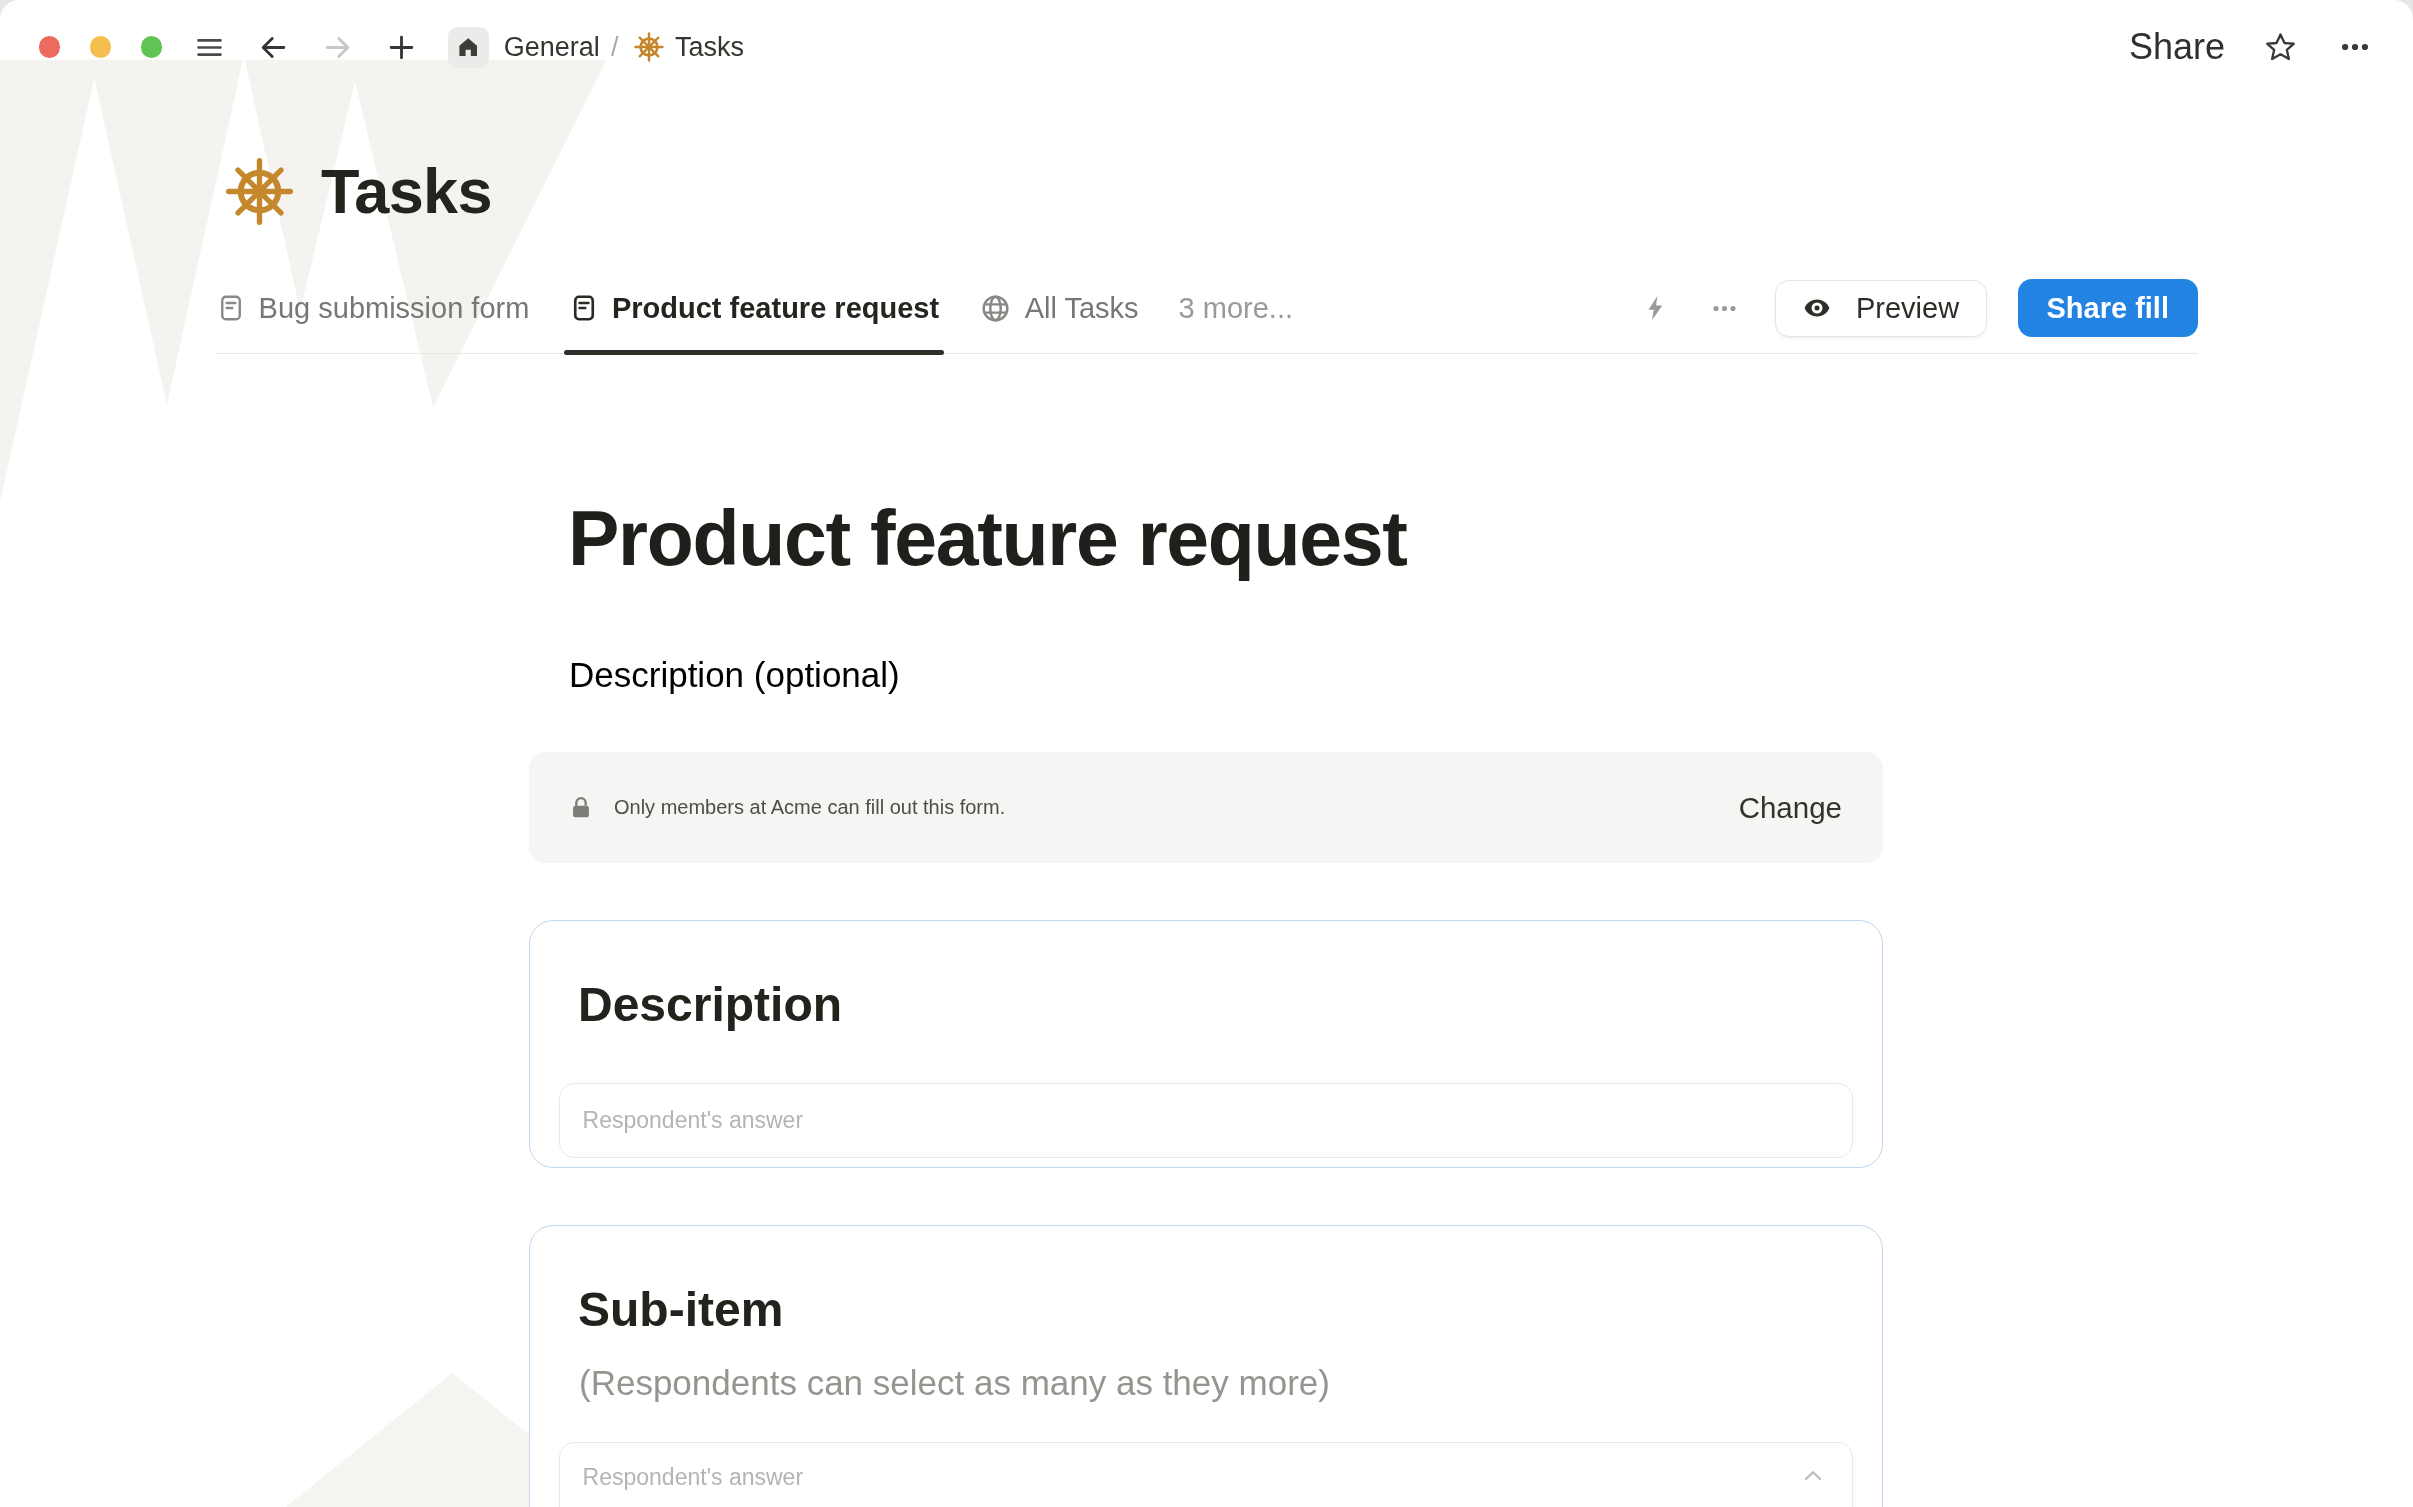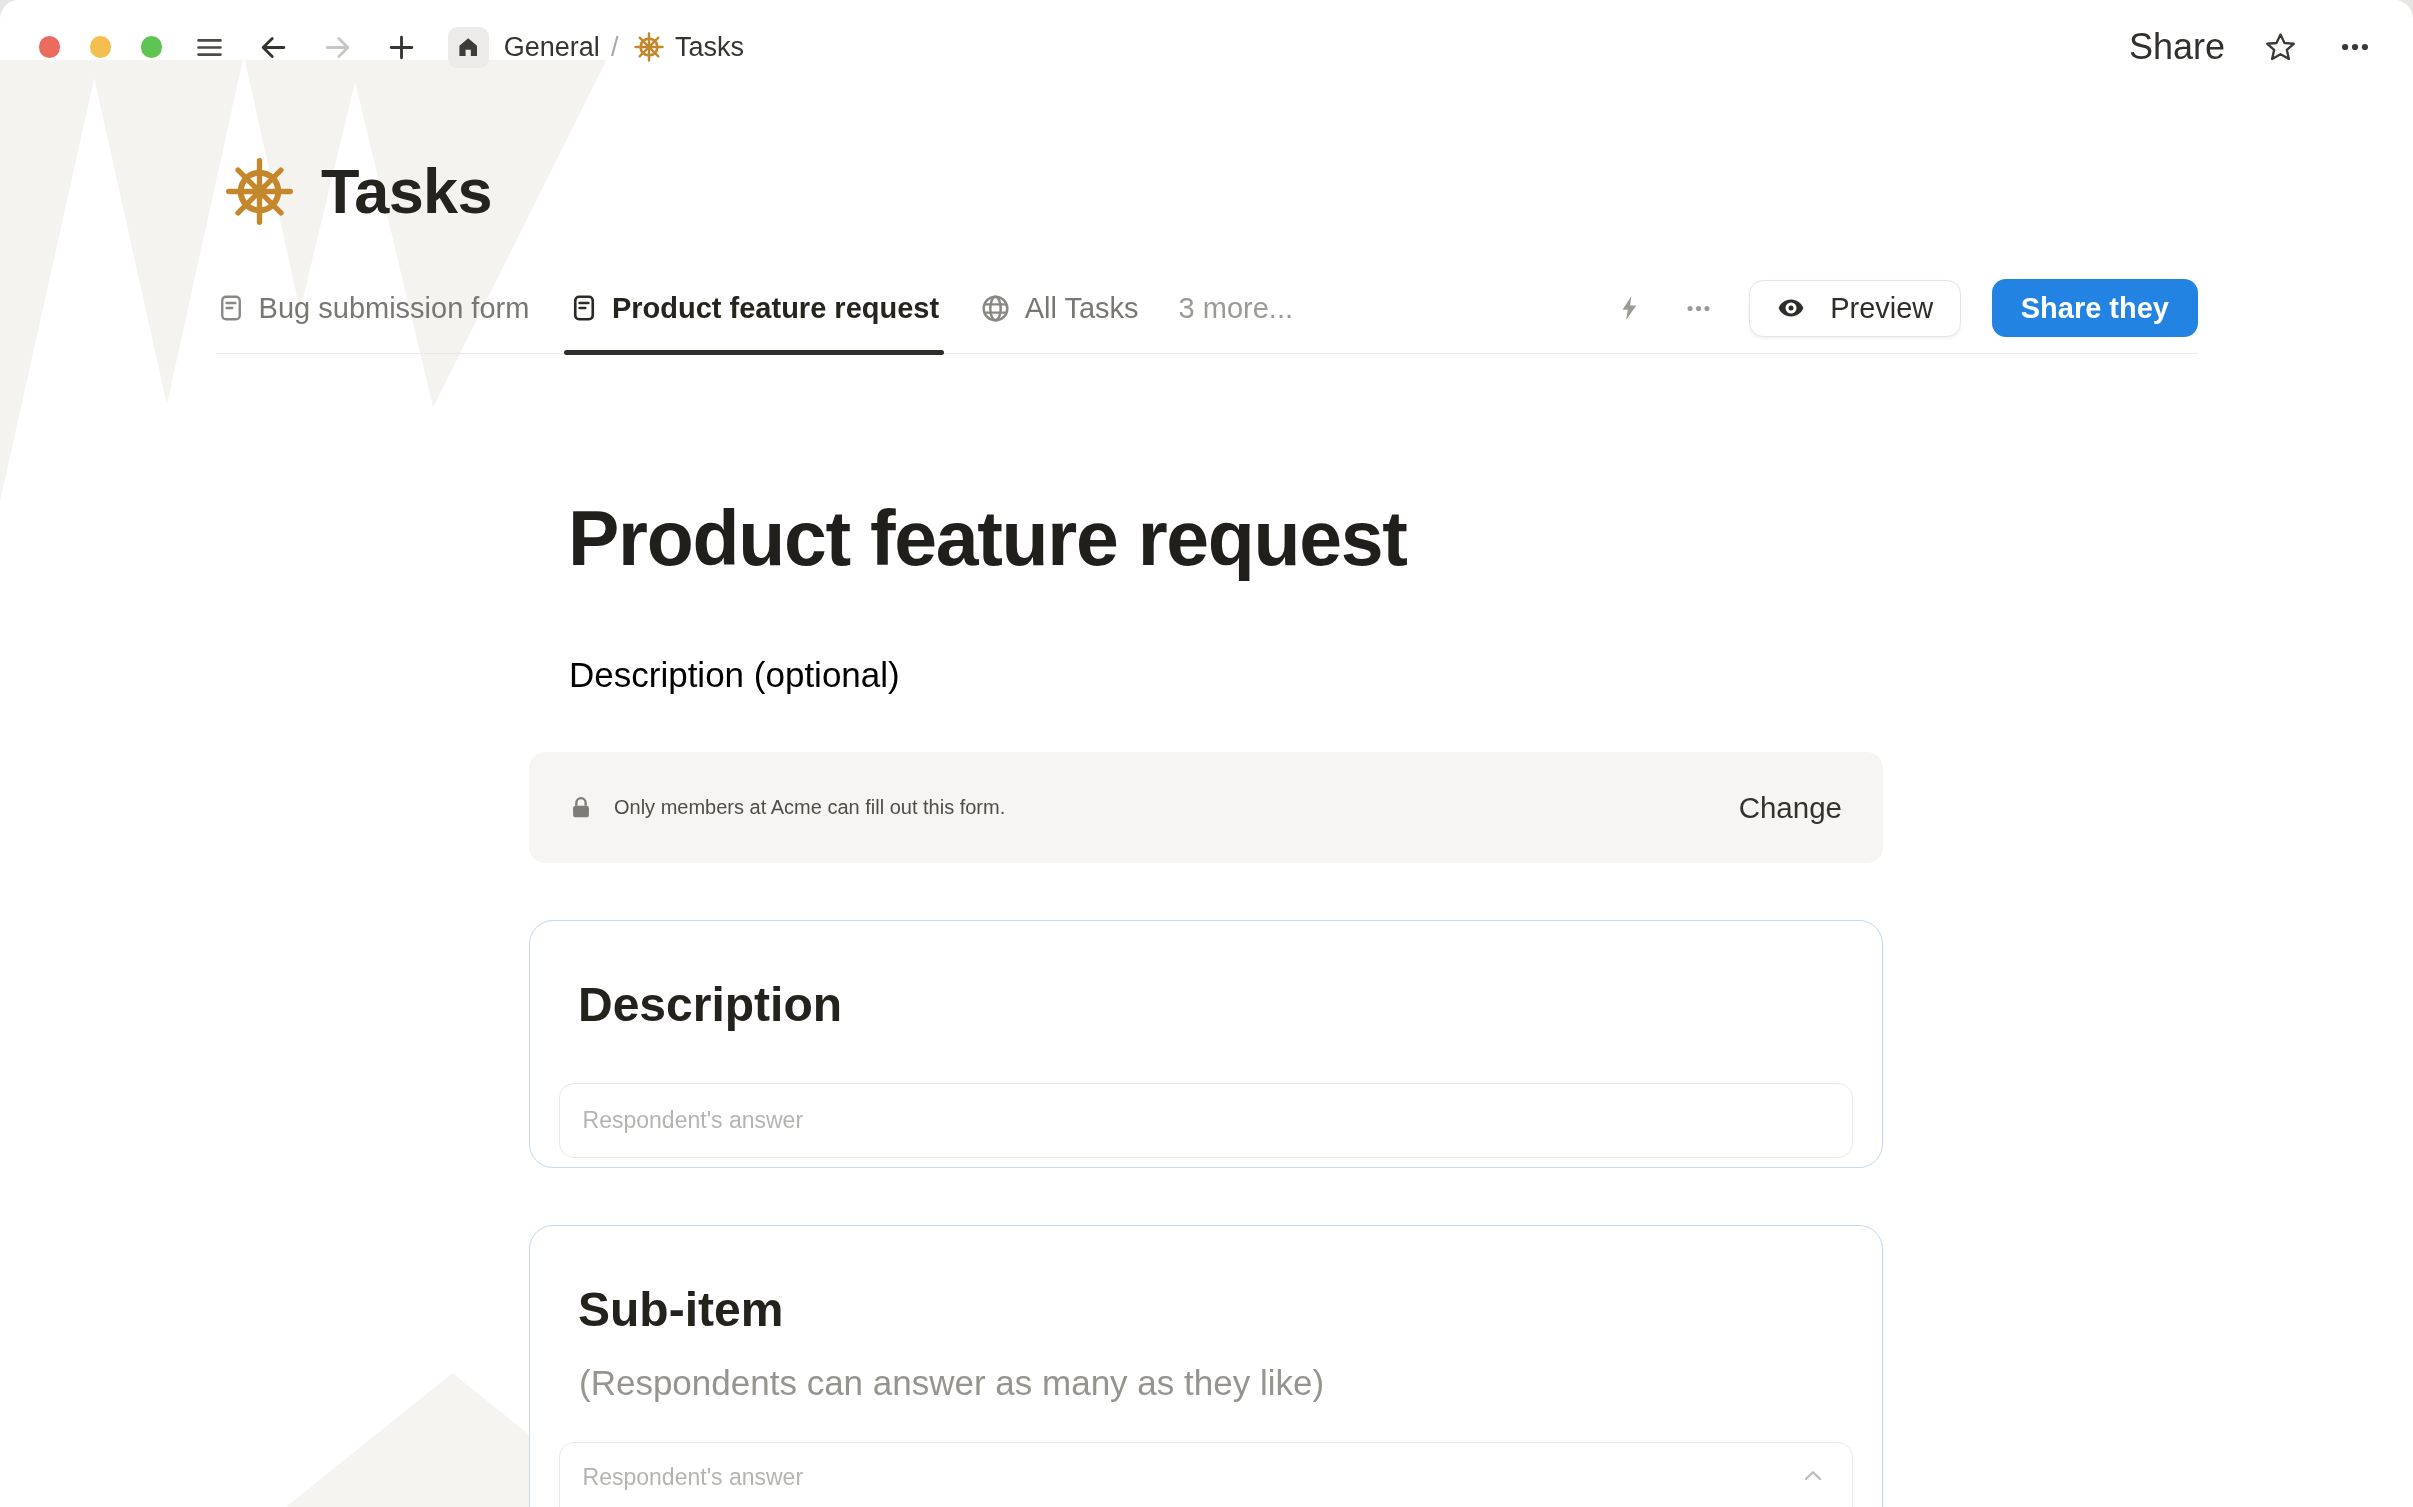--- a/index.html
+++ b/index.html
@@ -233,21 +233,21 @@
           <span>
             <svg width="30" height="30" viewBox="0 0 24 24">
               <path d="M12 5.2C7.2 5.2 3.6 8.1 2.1 12c1.5 3.9 5.1 6.8 9.9 6.8s8.4-2.9 9.9-6.8c-1.5-3.9-5.1-6.8-9.9-6.8Z" fill="#2F2D28"></path>
               <circle cx="12" cy="12" r="4.4" fill="#FFFFFF"></circle>
               <circle cx="12" cy="12" r="2" fill="#2F2D28"></circle>
             </svg>
           </span>
           <span>Preview</span>
         </button>
         <button class="btn-share" style="font-family:inherit;border:none">
-          <span>Share they</span>
+          <span>Share fill</span>
         </button>
       </div>
     </div>
   </div>
 
   <div class="form-col">
     <div class="form-title">Product feature request</div>
     <div class="form-desc">Description (optional)</div>
 
     <div class="notice">
@@ -263,21 +263,21 @@
 
     <div class="qcard qcard1">
       <div class="q-title">Description</div>
       <div class="q-input">
         <span class="q-ph">Respondent's answer</span>
       </div>
     </div>
 
     <div class="qcard qcard2">
       <div class="q-title">Sub-item</div>
-      <div class="q-hint">(Respondents can answer as many as they like)</div>
+      <div class="q-hint">(Respondents can select as many as they more)</div>
       <div class="q-input q-input2">
         <span class="q-ph">Respondent's answer</span>
         <span class="expand">
           <svg width="28" height="28" viewBox="0 0 24 24">
               <path d="M6 14.5 12 8.8l6 5.7" fill="none" stroke="#BEBDBA" stroke-width="2" stroke-linecap="round" stroke-linejoin="round"></path>
             </svg>
         </span>
       </div>
     </div>
   </div>

